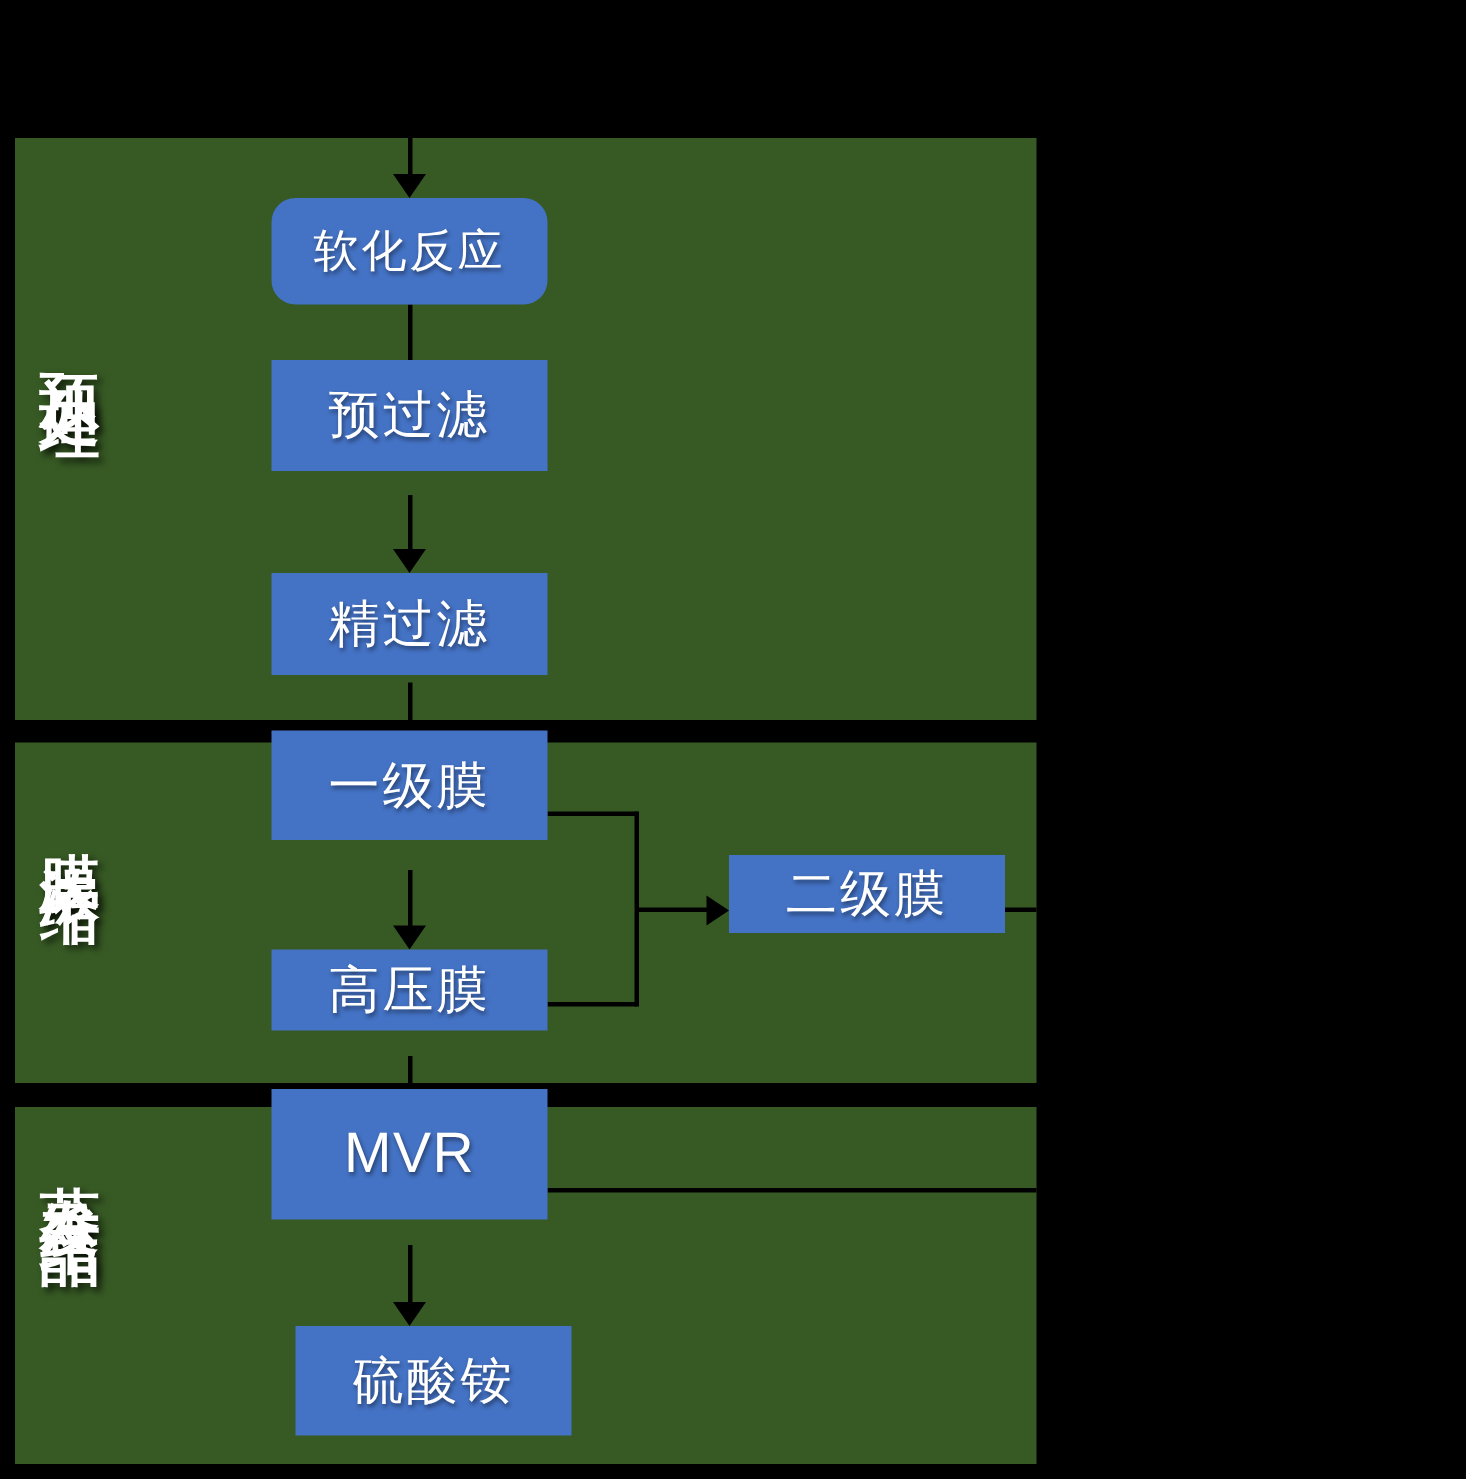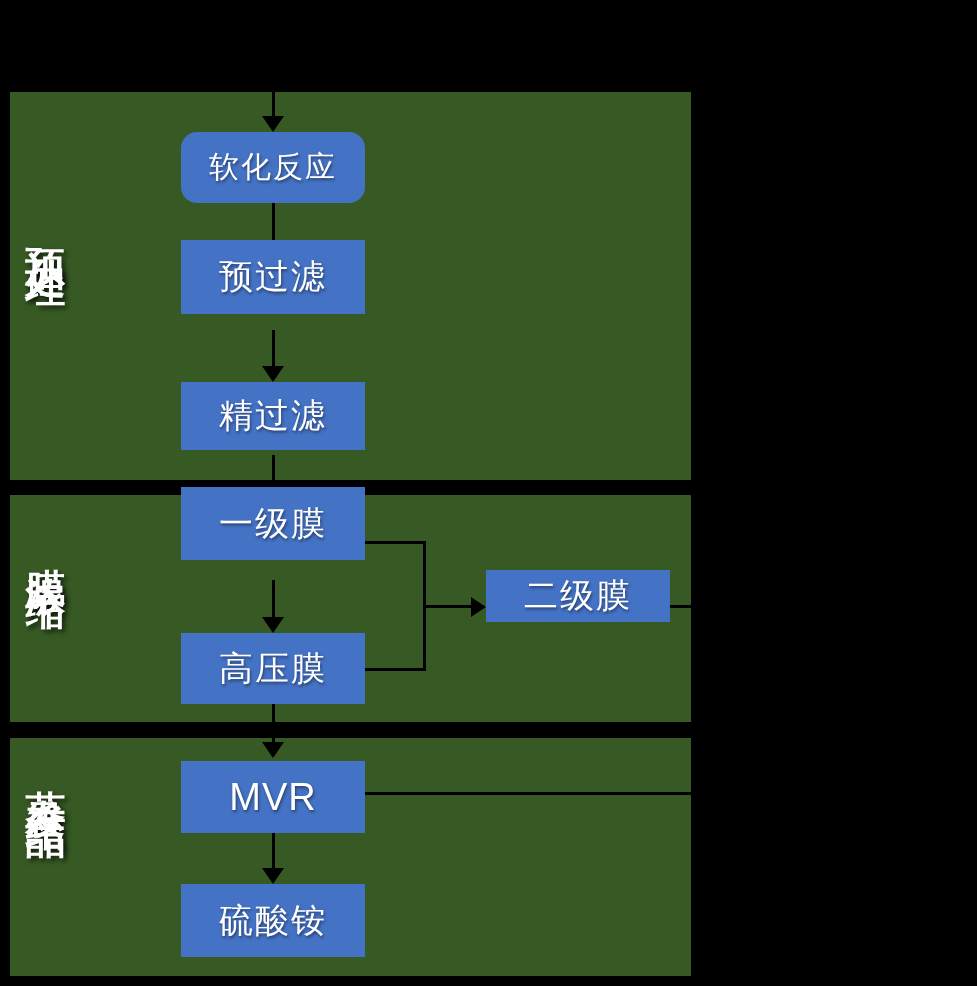--- a/index.html
+++ b/index.html
@@ -51,24 +51,24 @@
     letter-spacing: 2px;
     text-shadow: 1px 2px 3px rgba(0,0,0,0.45);
   }
   .node--sm    { font-size: 30px; border-radius: 16px; }
   .node--latin { font-size: 38px; letter-spacing: 1px; }
 
   .n1 { left: 181px; top: 132px; height: 71px; }
   .n2 { left: 181px; top: 240px; height: 74px; }
   .n3 { left: 181px; top: 382px; height: 68px; }
   .n4 { left: 181px; top: 487px; height: 73px; text-align: right; }
-  .n5 { left: 181px; top: 633px; height: 71px; }
+  .n5 { left: 181px; top: 633px; height: 54px; }
   .n6 { left: 486px; top: 570px; height: 52px; }
-  .n7 { left: 181px; top: 761px; height: 72px; }
-  .n8 { left: 181px; top: 884px; height: 73px; }
+  .n7 { left: 181px; top: 726px; height: 87px; }
+  .n8 { left: 197px; top: 884px; height: 73px; }
 
   .line {
     position: absolute;
     background: var(--line, #000000);
   }
   .arr-down {
     position: absolute;
     width: 0; height: 0;
     border-left: 11px solid transparent;
     border-right: 11px solid transparent;

